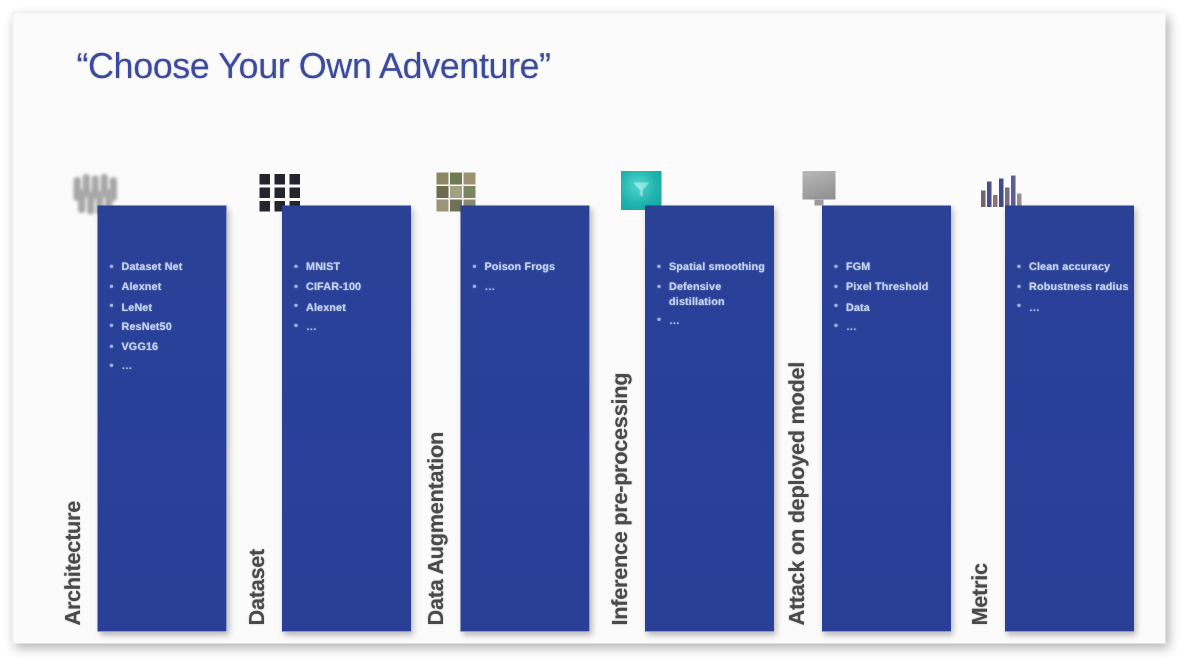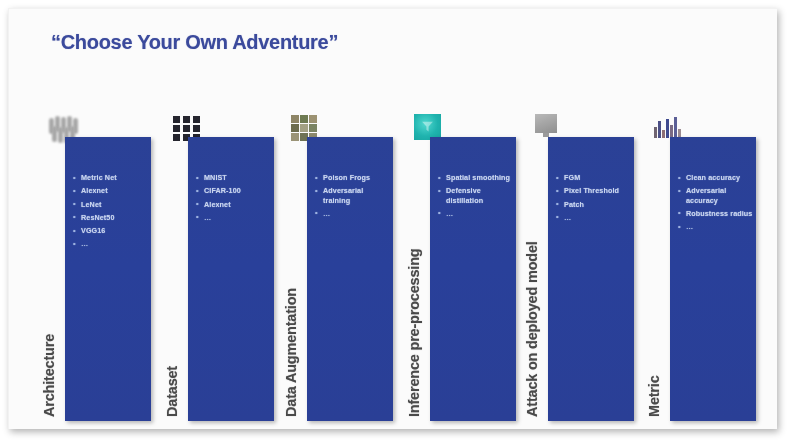--- a/index.html
+++ b/index.html
@@ -25,22 +25,22 @@
     background: #fbfbfb;
     box-shadow: 2px 3px 7px rgba(0,0,0,0.30);
     border-top: 1px solid #f2f2f2;
     border-left: 1px solid #f2f2f2;
     overflow: hidden;
   }
   #slide-title {
     position: absolute;
     left: 42px;
     top: 22px;
-    font-size: 20px;
-    font-weight: bold;
+    font-size: 24px;
+    font-weight: normal;
     letter-spacing: -0.3px;
     color: #3b4a9c;
     text-shadow: 0 0 1px rgba(59,74,156,0.45);
     white-space: nowrap;
   }
   
   .column {
     position: absolute;
     top: 104px;
     height: 312px;
@@ -207,21 +207,21 @@
           <div class="blob" style="left:26px; top:5px;"></div>
           <div class="blob" style="left:5px;  top:13px;"></div>
           <div class="blob" style="left:11px; top:14px;"></div>
           <div class="blob" style="left:17px; top:14px;"></div>
           <div class="blob" style="left:23px; top:13px;"></div>
         </div>
       </div>
       <div class="col-label">Architecture</div>
       <div class="col-panel">
         <ul class="bullets">
-          <li>Metric Net</li>
+          <li>Dataset Net</li>
           <li>Alexnet</li>
           <li>LeNet</li>
           <li>ResNet50</li>
           <li>VGG16</li>
           <li class="ellipsis">…</li>
         </ul>
       </div>
     </div>
 
     <div class="column" style="left:157px;">
@@ -260,21 +260,20 @@
           <div class="thumb" style="left:20px; top:11px; background:#7b8463;"></div>
           <div class="thumb" style="left:2px;  top:20px; background:#9b9477;"></div>
           <div class="thumb" style="left:11px; top:20px; background:#6f7355;"></div>
           <div class="thumb" style="left:20px; top:20px; background:#8d8a6d;"></div>
         </div>
       </div>
       <div class="col-label">Data Augmentation</div>
       <div class="col-panel">
         <ul class="bullets">
           <li>Poison Frogs</li>
-          <li>Adversarial training</li>
           <li class="ellipsis">…</li>
         </ul>
       </div>
     </div>
 
     <div class="column" style="left:399px;">
       <div class="col-icon">
         <div class="icon-teal">
           <div class="sq"></div>
           <svg class="glyph" viewBox="0 0 24 24">
@@ -297,21 +296,21 @@
         <div class="icon-screen">
           <div class="body"></div>
           <div class="stand"></div>
         </div>
       </div>
       <div class="col-label">Attack on deployed model</div>
       <div class="col-panel">
         <ul class="bullets">
           <li>FGM</li>
           <li>Pixel Threshold</li>
-          <li>Patch</li>
+          <li>Data</li>
           <li class="ellipsis">…</li>
         </ul>
       </div>
     </div>
 
     <div class="column" style="left:639px;">
       <div class="col-icon">
         <div class="icon-bars">
           <div class="bar" style="left:2px;  height:11px; background:#6f6470;"></div>
           <div class="bar" style="left:6px;  height:17px; background:#4b4f86;"></div>
@@ -319,21 +318,20 @@
           <div class="bar" style="left:14px; height:19px; background:#3f4a8e;"></div>
           <div class="bar" style="left:18px; height:13px; background:#7a6b84;"></div>
           <div class="bar" style="left:22px; height:21px; background:#5b5f96;"></div>
           <div class="bar" style="left:26px; height:9px;  background:#9b8b90;"></div>
         </div>
       </div>
       <div class="col-label">Metric</div>
       <div class="col-panel">
         <ul class="bullets">
           <li>Clean accuracy</li>
-          <li>Adversarial accuracy</li>
           <li>Robustness radius</li>
           <li class="ellipsis">…</li>
         </ul>
       </div>
     </div>
 
   </div>
 </div>
 
 </body></html>

